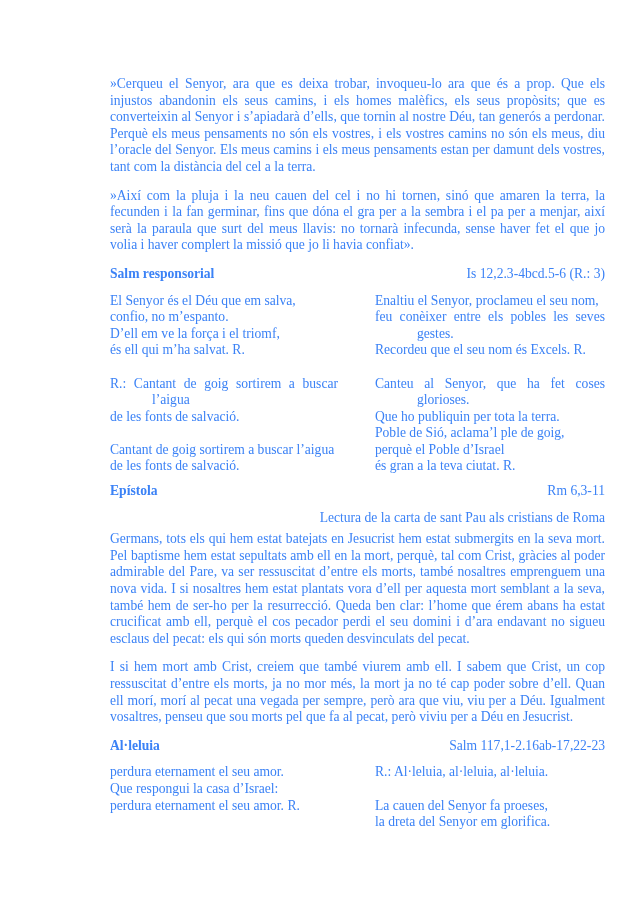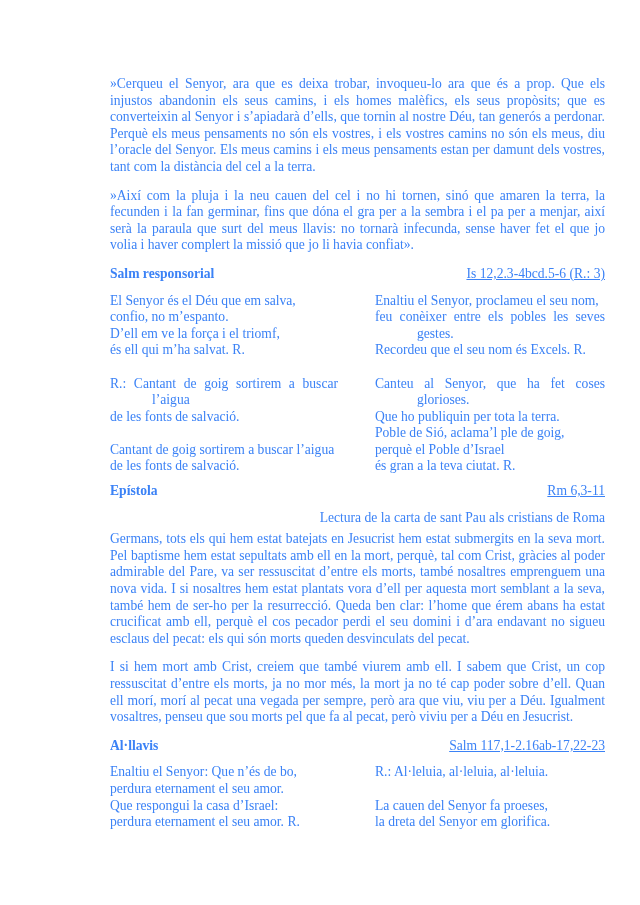--- a/index.html
+++ b/index.html
@@ -25,21 +25,21 @@
     margin: 0 0 12px 0;
     text-align: justify;
   }
   .section-head {
     display: flex;
     justify-content: space-between;
     align-items: flex-end;
     margin: 0 0 10px 0;
   }
   .head-title { font-weight: bold; }
-  .head-ref { font-weight: normal; text-decoration: underline; }
+  .head-ref { font-weight: normal; }
   .lectura { margin: 0 0 5px 0; text-align: right; }
   .cols {
     display: flex;
     gap: 37px;
     margin: 0 0 8px 0;
   }
   .col-left  { width: 228px; }
   .col-right { width: 230px; }
   .line { min-height: 16.6px; }
   .line.indent { padding-left: 42px; }
@@ -93,27 +93,26 @@
   <div class="section-head">
     <span class="head-title">Epístola</span>
     <span class="head-ref">Rm 6,3-11</span>
   </div>
 
   <p class="lectura">Lectura de la carta de sant Pau als cristians de Roma</p>
   <p class="para">Germans, tots els qui hem estat batejats en Jesucrist hem estat submergits en la seva mort. Pel baptisme hem estat sepultats amb ell en la mort, perquè, tal com Crist, gràcies al poder admirable del Pare, va ser ressuscitat d’entre els morts, també nosaltres emprenguem una nova vida. I si nosaltres hem estat plantats vora d’ell per aquesta mort semblant a la seva, també hem de ser-ho per la resurrecció. Queda ben clar: l’home que érem abans ha estat crucificat amb ell, perquè el cos pecador perdi el seu domini i d’ara endavant no sigueu esclaus del pecat: els qui són morts queden desvinculats del pecat.</p>
   <p class="para">I si hem mort amb Crist, creiem que també viurem amb ell. I sabem que Crist, un cop ressuscitat d’entre els morts, ja no mor més, la mort ja no té cap poder sobre d’ell. Quan ell morí, morí al pecat una vegada per sempre, però ara que viu, viu per a Déu. Igualment vosaltres, penseu que sou morts pel que fa al pecat, però viviu per a Déu en Jesucrist.</p>
 
   <div class="section-head">
-    <span class="head-title">Al·llavis</span>
+    <span class="head-title">Al·leluia</span>
     <span class="head-ref">Salm 117,1-2.16ab-17,22-23</span>
   </div>
 
   <div class="cols">
     <div class="col-left">
-        <div class="line">Enaltiu el Senyor: Que n’és de bo,</div>
         <div class="line">perdura eternament el seu amor.</div>
         <div class="line">Que respongui la casa d’Israel:</div>
         <div class="line">perdura eternament el seu amor. R.</div>
       </div>
     <div class="col-right">
         <div class="line">R.: Al·leluia, al·leluia, al·leluia.</div>
         <div class="line"></div>
         <div class="line">La cauen del Senyor fa proeses,</div>
         <div class="line">la dreta del Senyor em glorifica.</div>
       </div>

